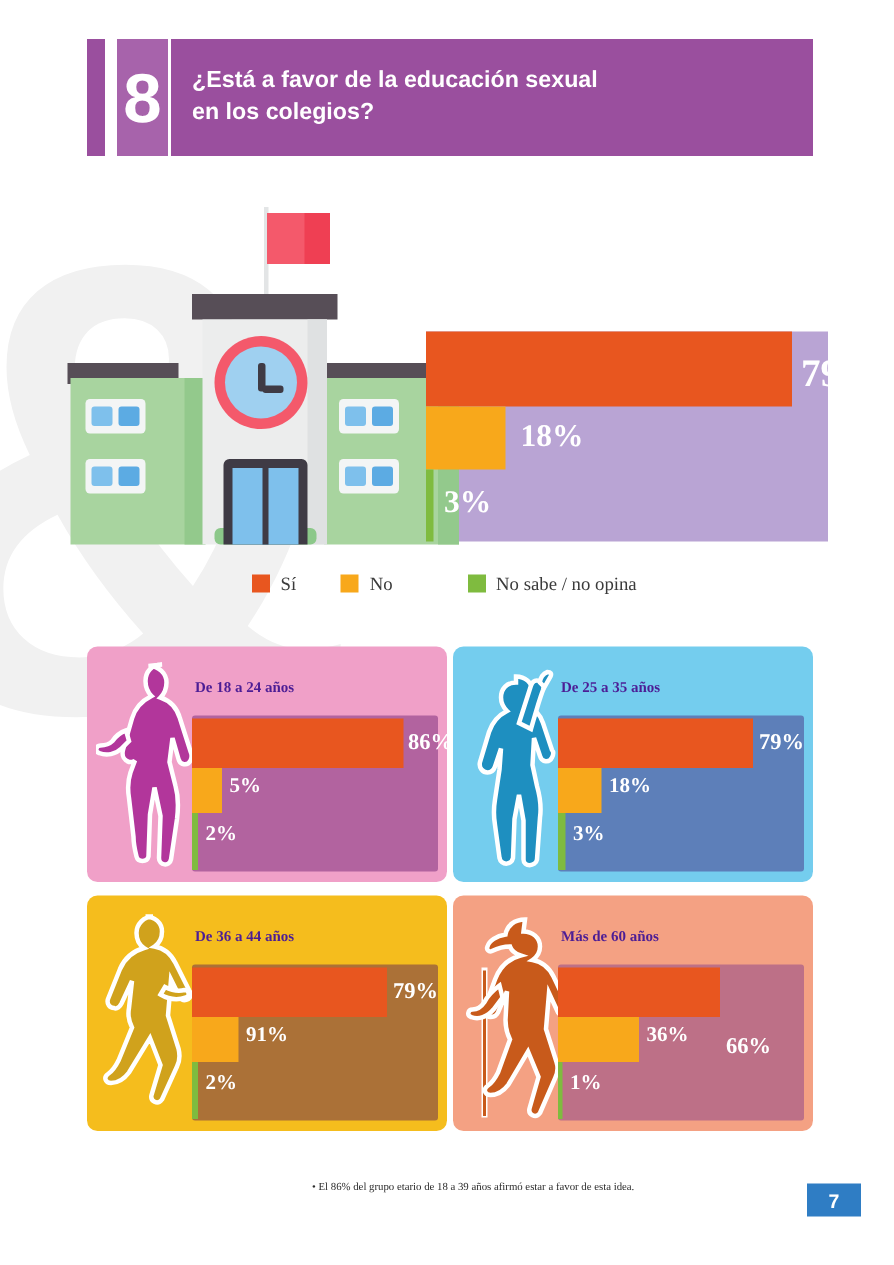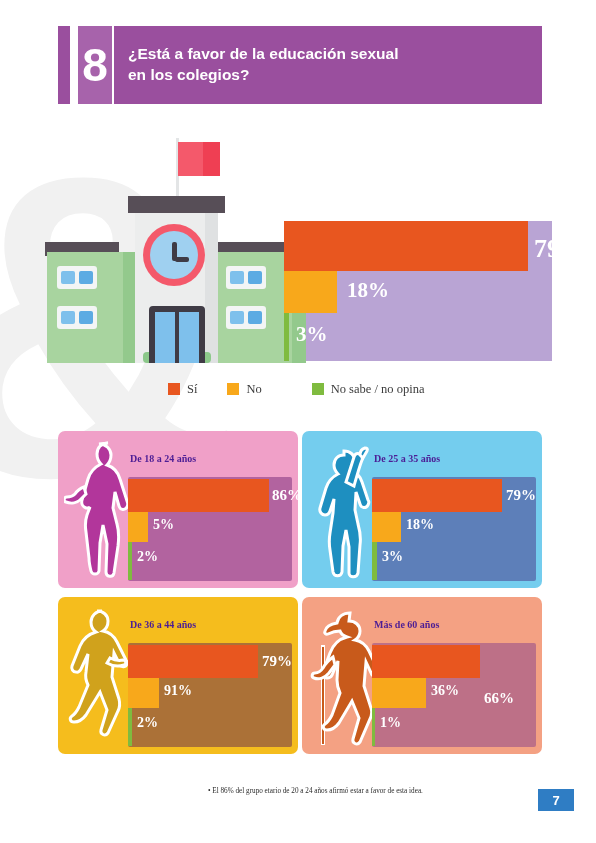--- a/index.html
+++ b/index.html
@@ -265,16 +265,16 @@
     <div class="p-bar p-no" style="left:70px;top:81px;width:54px;height:30px;"></div>
     <div class="p-bar p-ns" style="left:70px;top:111px;width:3px;height:38px;"></div>
     <div class="p-lbl big" style="left:182px;top:64px;margin-top:29px;">66%</div>
     <div class="p-lbl sm" style="left:129px;top:86px;">36%</div>
     <div class="p-lbl sm" style="left:78px;top:118px;">1%</div>
   </div>
 </div>
 
 <div class="footer">
   <div class="notes">
-    <div class="note">• El 86% del grupo etario de 20 a 24 años afirmó estar a favor de esta idea.</div>
+    <div class="note">• El 86% del grupo etario de 18 a 39 años afirmó estar a favor de esta idea.</div>
   </div>
 </div>
 <div class="pageno">7</div>
 
 </body></html>

